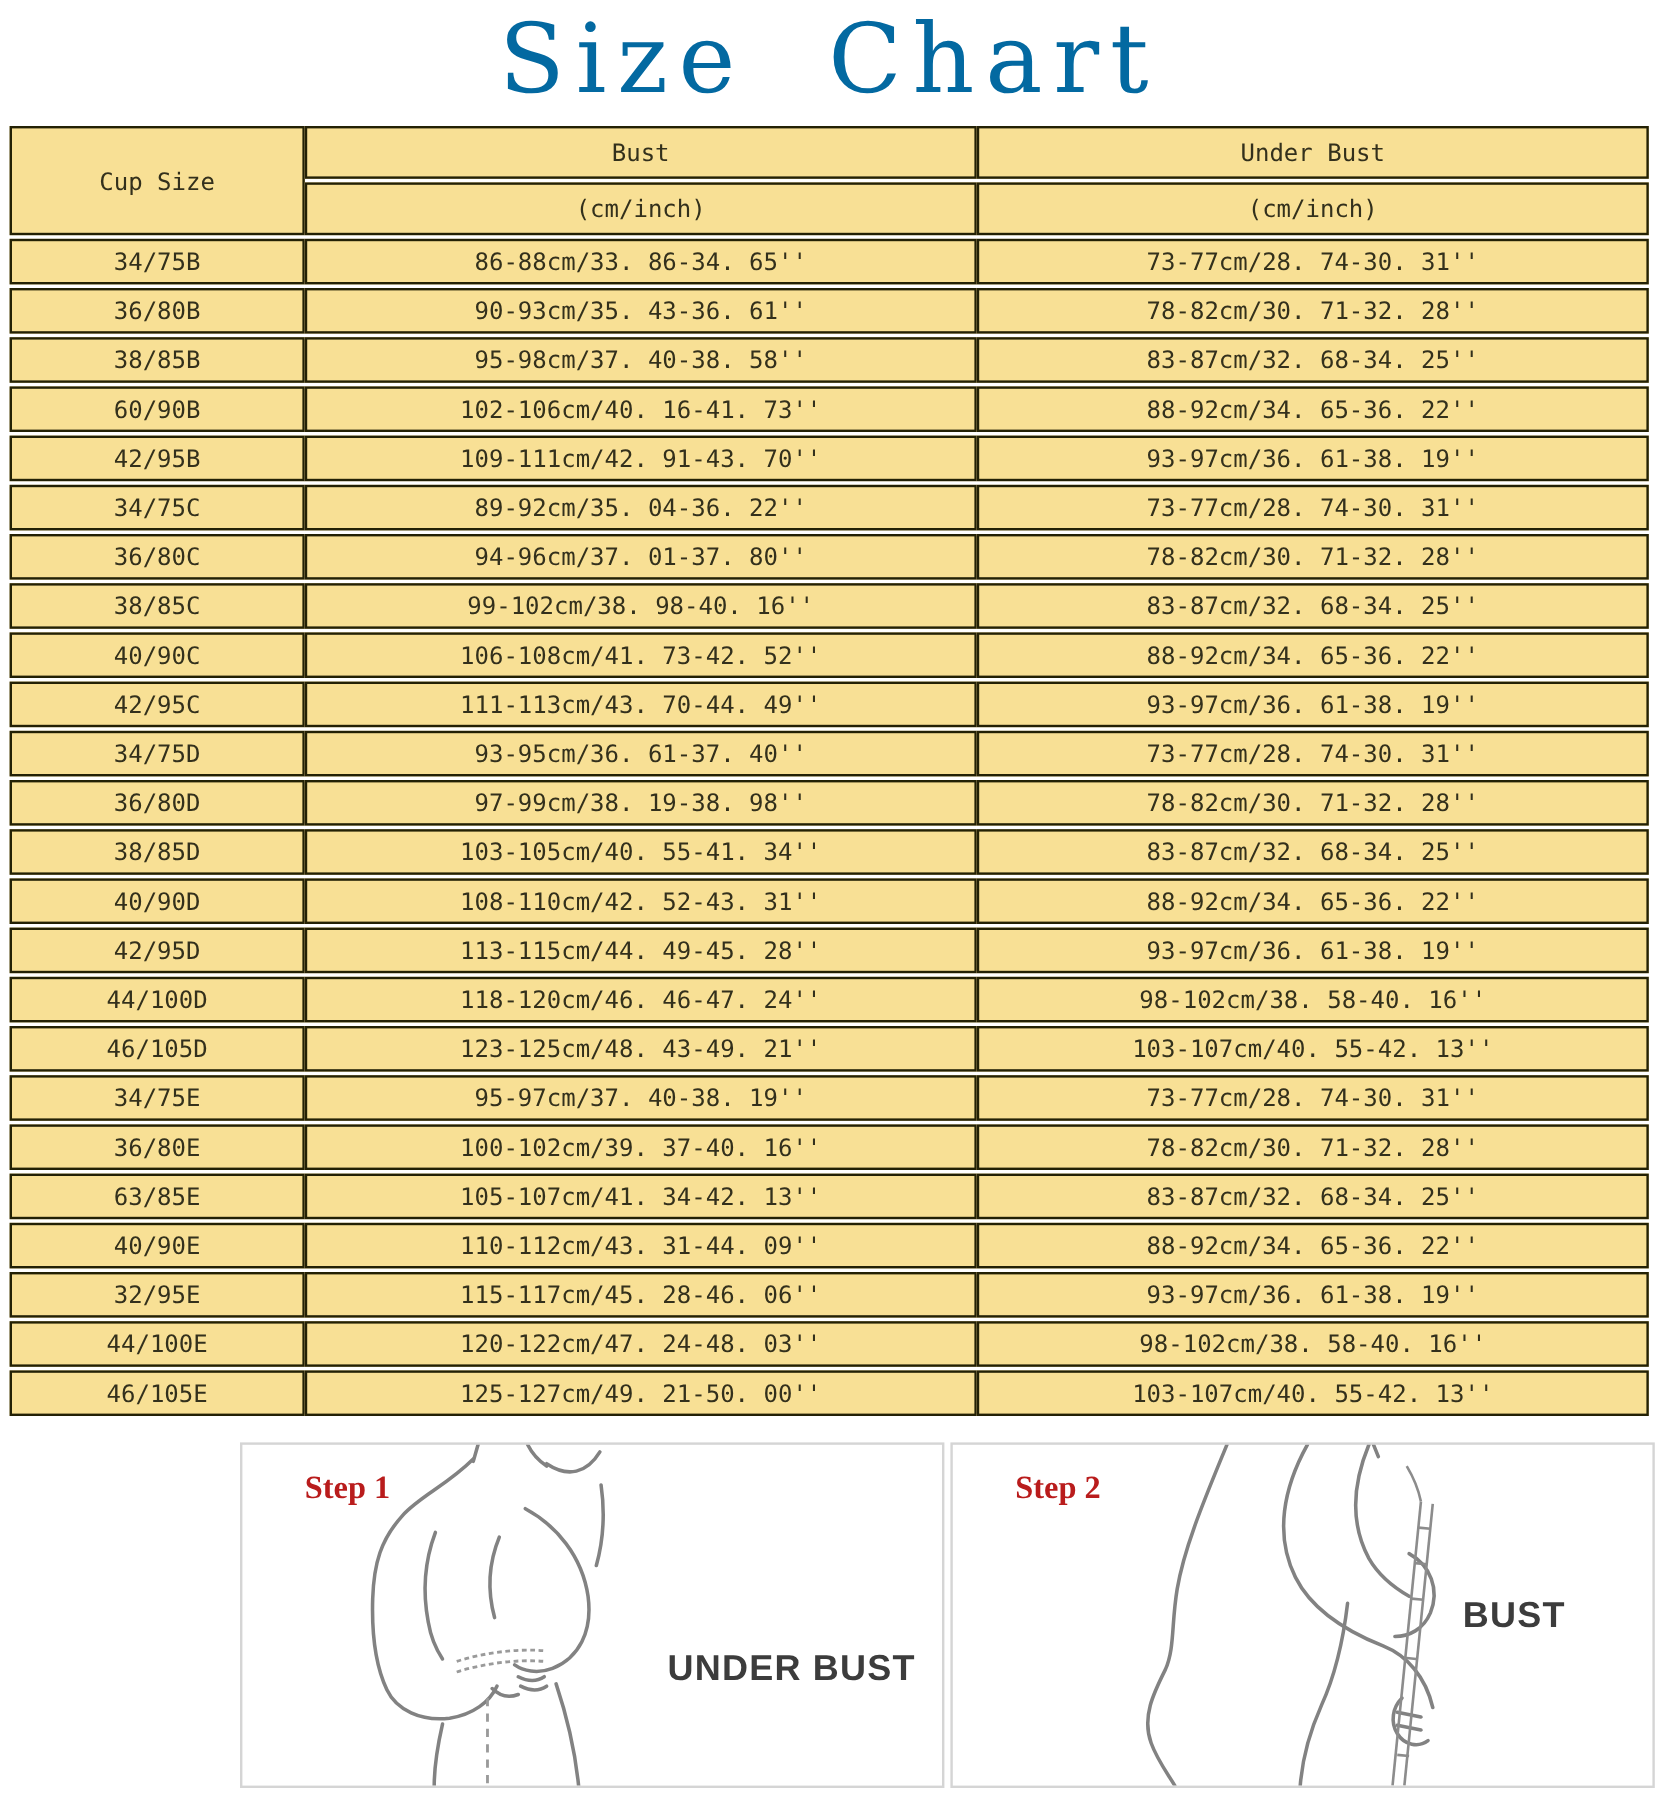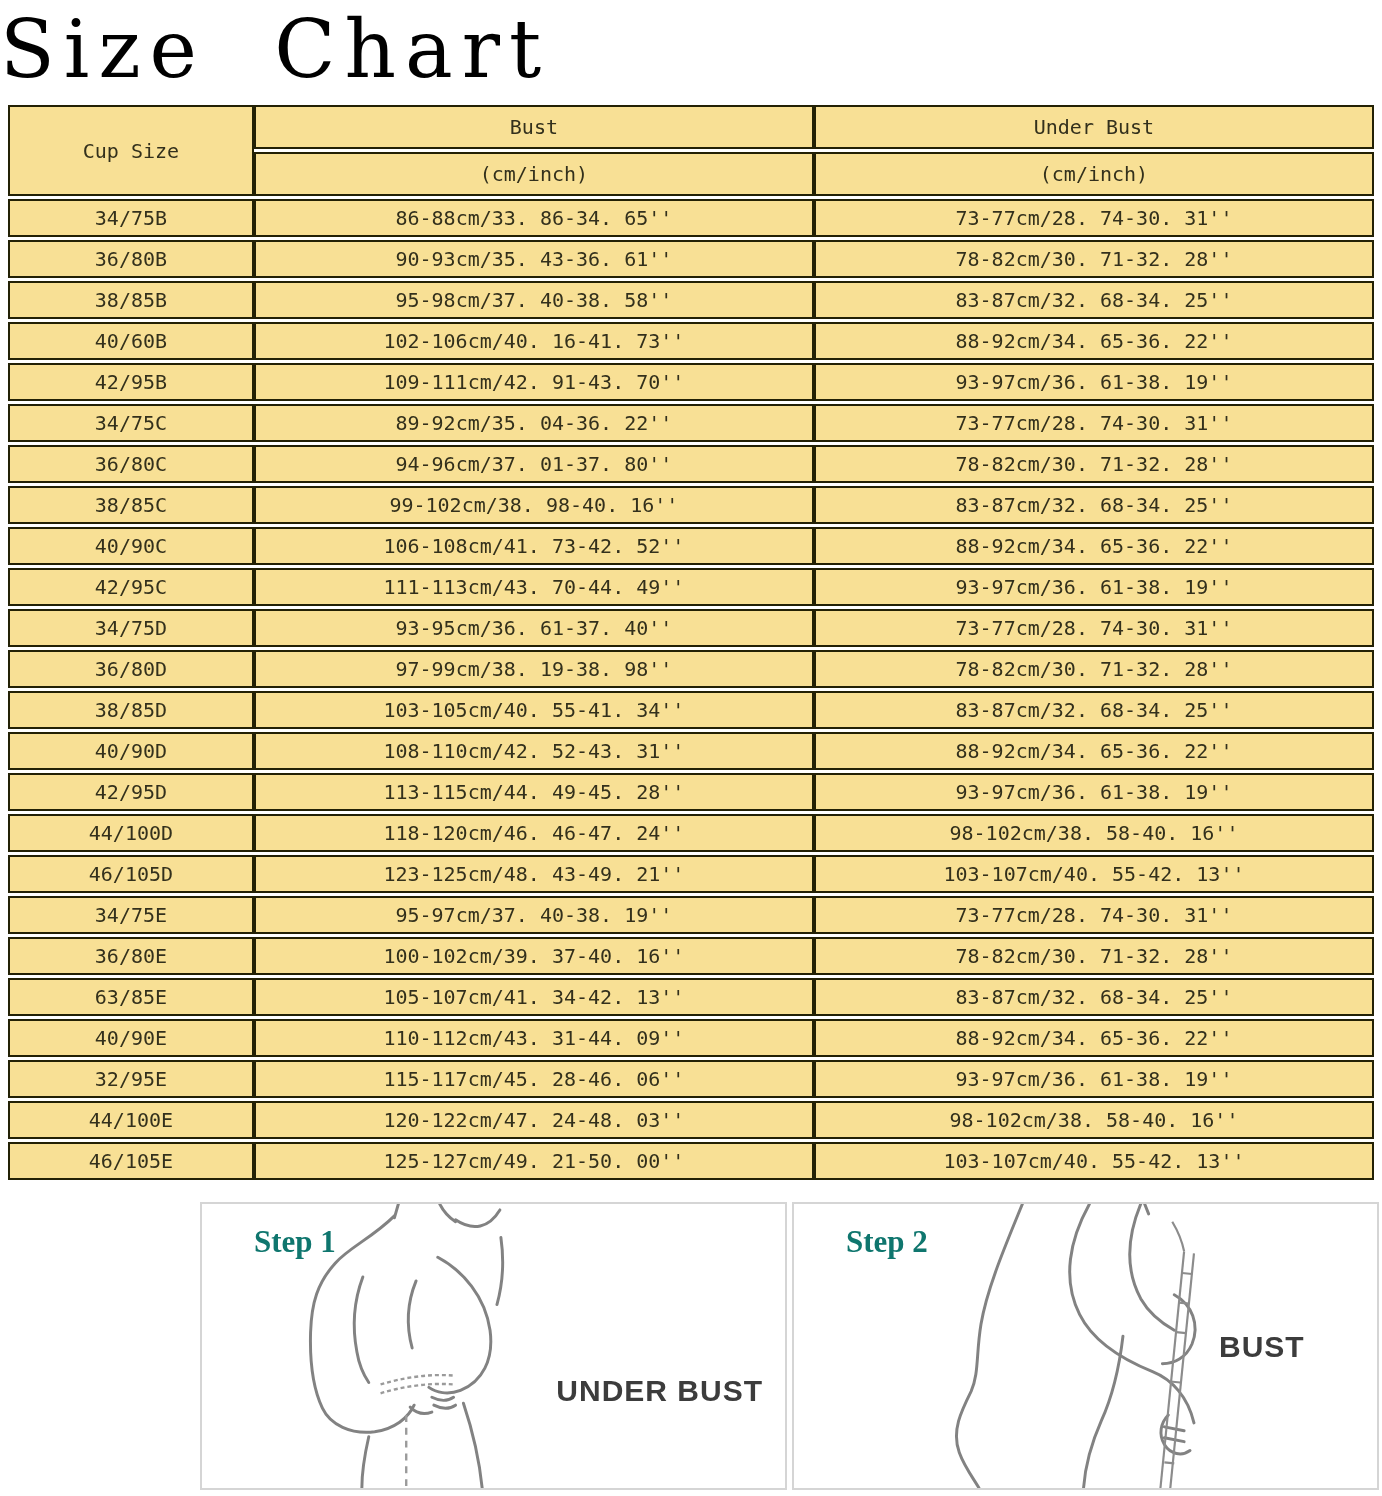--- a/index.html
+++ b/index.html
@@ -1,33 +1,33 @@
 <!DOCTYPE html>
 <html><head>
 <meta charset="utf-8">
 <style>
   html,body{margin:0;padding:0;background:#ffffff;}
   .page{position:relative;width:1382px;height:1496px;background:#ffffff;overflow:hidden;
         font-family:"DejaVu Sans Mono", monospace;}
-  .title{margin:4px 0 6px 0;font-family:"DejaVu Serif", serif;
+  .title{margin:4px 0 6px 0;text-align:center;font-family:"DejaVu Serif", serif;
          font-weight:400;font-size:80px;line-height:92px;letter-spacing:9px;word-spacing:34px;
-         color:#000000;}
+         color:#0369a1;}
   .tbl-wrap{margin:0 8px;}
   table.size-chart{width:100%;border-collapse:separate;border-spacing:0 3px;table-layout:fixed;}
   table.size-chart th, table.size-chart td{
       border:2px solid #232105;background:#f8e095;color:#33301c;
       text-align:center;vertical-align:middle;padding:0;
       font-family:"DejaVu Sans Mono", monospace;font-weight:400;font-size:20px;}
   table.size-chart th{height:40px;}
   table.size-chart td{height:34px;}
   col.c-cup{width:18%;} col.c-bust{width:41%;} col.c-under{width:41%;}
   .steps{position:absolute;left:200px;top:1202px;display:flex;gap:5px;}
   .panel{position:relative;width:583px;height:284px;background:#ffffff;border:2px solid #d5d5d5;}
   .step-label{position:absolute;left:52px;top:20px;font-family:"Liberation Serif", serif;
-              font-weight:700;font-size:31px;color:#0f766e;}
+              font-weight:700;font-size:27px;color:#b91c1c;}
   .caption{position:absolute;font-family:"Liberation Sans", sans-serif;font-weight:700;
            font-size:30px;letter-spacing:1px;color:#3c3c3c;white-space:nowrap;}
   .caption-underbust{right:22px;top:170px;}
   .caption-bust{left:425px;top:126px;}
   .figure-svg{position:absolute;left:0;top:0;}
 </style>
 </head>
 <body>
 
 <div class="page">
@@ -62,21 +62,21 @@
       <td>36/80B</td>
       <td>90-93cm/35. 43-36. 61''</td>
       <td>78-82cm/30. 71-32. 28''</td>
     </tr>
           <tr>
       <td>38/85B</td>
       <td>95-98cm/37. 40-38. 58''</td>
       <td>83-87cm/32. 68-34. 25''</td>
     </tr>
           <tr>
-      <td>40/60B</td>
+      <td>60/90B</td>
       <td>102-106cm/40. 16-41. 73''</td>
       <td>88-92cm/34. 65-36. 22''</td>
     </tr>
           <tr>
       <td>42/95B</td>
       <td>109-111cm/42. 91-43. 70''</td>
       <td>93-97cm/36. 61-38. 19''</td>
     </tr>
           <tr>
       <td>34/75C</td>

